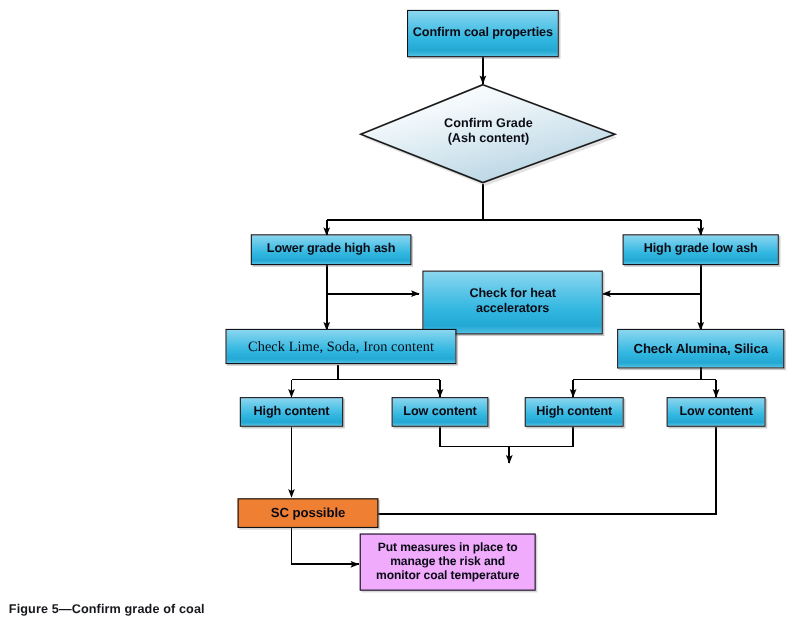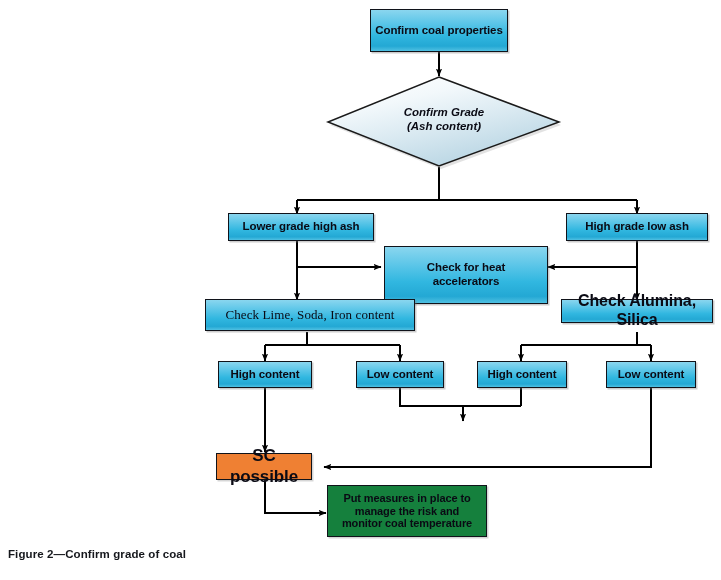--- a/index.html
+++ b/index.html
@@ -53,21 +53,21 @@
                 #5cc6e8 32%,
                 #31b7e0 62%,
                 #23a8d4 88%,
                 #4fc0e2 100%);
     box-shadow: 1.5px 1.5px 0 rgba(120,120,120,0.38);
   }
 
   
   .box-flat {
     border: 1.5px solid #10131a;
-    background: #15803d;
+    background: #f0abfc;
     box-shadow: 1.5px 1.5px 0 rgba(120,120,120,0.30);
   }
 
   
   .box-orange {
     border: 1.5px solid #10131a;
     background: #ef8033;
     box-shadow: 1.5px 1.5px 0 rgba(120,120,120,0.30);
   }
 
@@ -86,21 +86,20 @@
     position: absolute;
     left: 0;
     width: 100%;
     text-align: center;
     color: #0a0a14;
     font-weight: bold;
     font-size: 11.5px;
     line-height: 1.25;
     z-index: 4;
     pointer-events: none;
-    font-style: italic;
   }
 
   #caption {
     position: absolute;
     left: 8px;
     top: 548px;
     font-size: 11.5px;
     font-weight: bold;
     color: #15171c;
     letter-spacing: 0.1px;
@@ -196,48 +195,48 @@
     <span>
       <span>Check for heat</span><br>
       <span>accelerators</span>
     </span>
   </div>
 
   <div class="node box-blue serif-node" style="left:205px; top:299px; width:210px; height:32px; font-size:13px;">
     <span>Check Lime, Soda, Iron content</span>
   </div>
 
-  <div class="node box-blue" style="left:561px; top:299px; width:152px; height:24px; font-size:16px;">
+  <div class="node box-blue" style="left:561px; top:299px; width:152px; height:36px; font-size:12px;">
     <span>Check Alumina, Silica</span>
   </div>
 
   <div class="node box-blue" style="left:218px; top:361px; width:94px; height:27px; font-size:11.5px;">
     <span>High content</span>
   </div>
 
   <div class="node box-blue" style="left:356px; top:361px; width:88px; height:27px; font-size:11.5px;">
     <span>Low content</span>
   </div>
 
   <div class="node box-blue" style="left:477px; top:361px; width:90px; height:27px; font-size:11.5px;">
     <span>High content</span>
   </div>
 
   <div class="node box-blue" style="left:606px; top:361px; width:90px; height:27px; font-size:11.5px;">
     <span>Low content</span>
   </div>
 
 
-  <div class="node box-orange" style="left:216px; top:453px; width:96px; height:27px; font-size:17px;">
+  <div class="node box-orange" style="left:216px; top:453px; width:128px; height:27px; font-size:12px;">
     <span>SC possible</span>
   </div>
 
   <div class="node box-flat" style="left:327px; top:485px; width:160px; height:52px; font-size:11px;">
     <span>
       <span>Put measures in place to</span><br>
       <span>manage the risk and</span><br>
       <span>monitor coal temperature</span>
     </span>
   </div>
 
-  <div id="caption">Figure 2—Confirm grade of coal</div>
+  <div id="caption">Figure 5—Confirm grade of coal</div>
 
 </div>
 
 </body></html>

